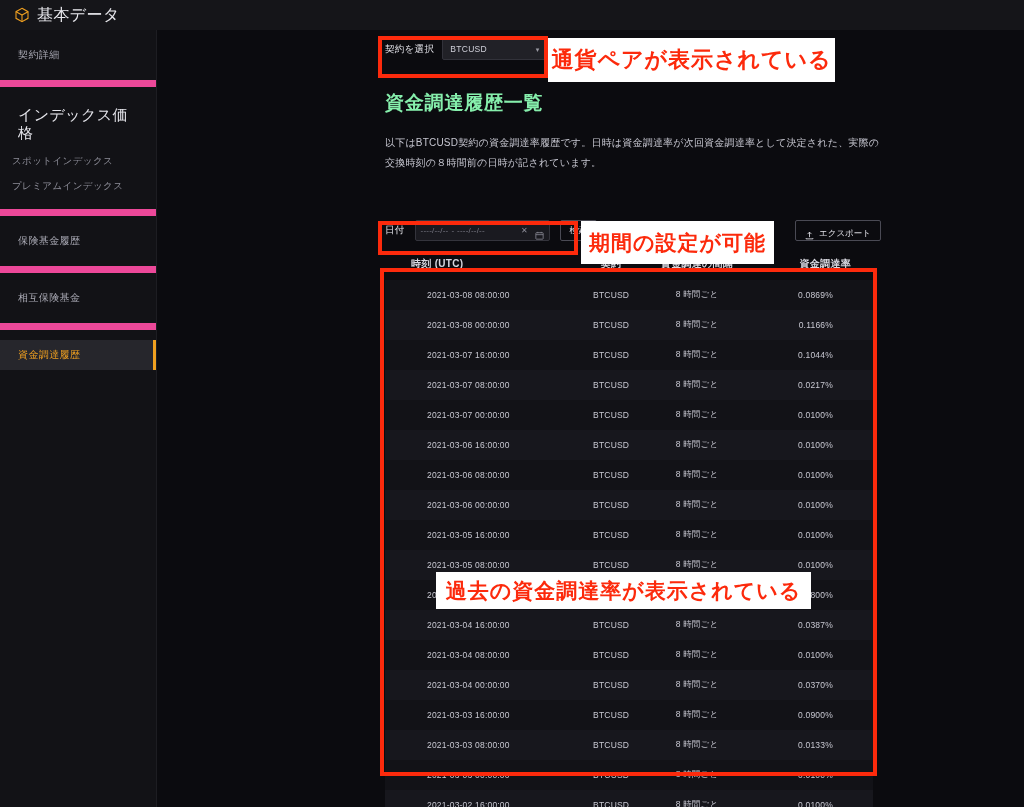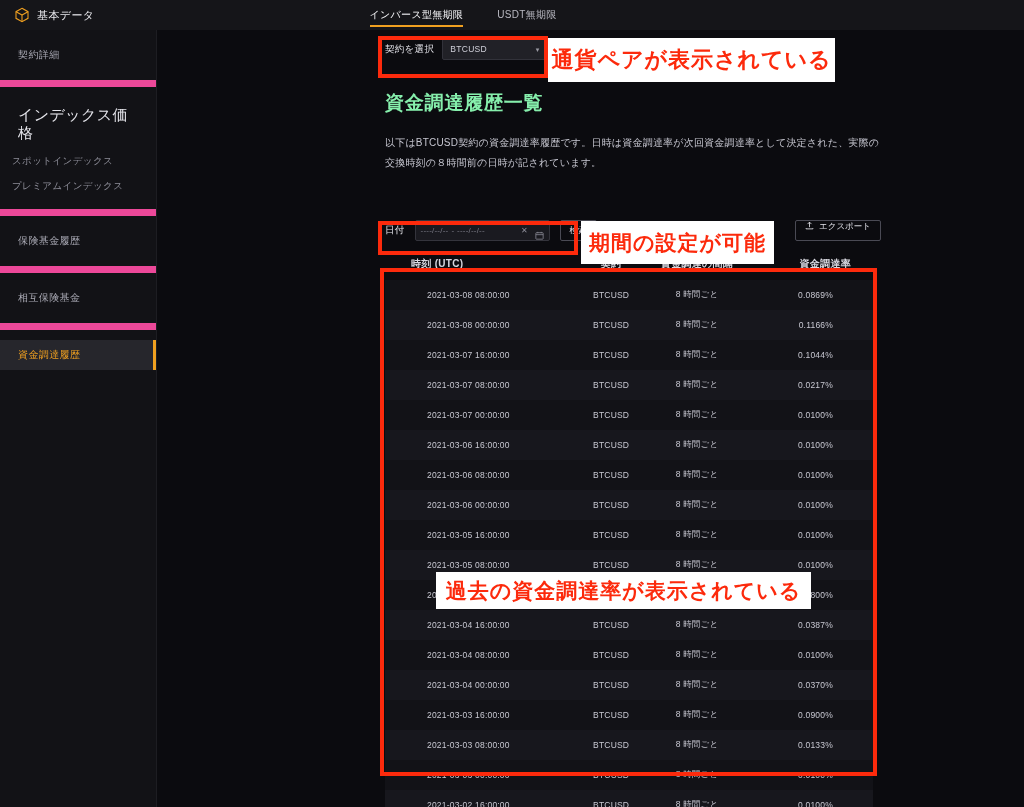--- a/index.html
+++ b/index.html
@@ -12,21 +12,21 @@
   #app { position: relative; width: 1024px; height: 807px; background: #0b0b0f; }
 
   
   .topbar {
     position: absolute; top: 0; left: 0; width: 1024px; height: 30px;
     background: #151519;
     display: flex; align-items: center;
   }
   .brand { display: flex; align-items: center; gap: 7px; padding-left: 14px; }
   .brand-icon { width: 16px; height: 16px; display: block; }
-  .brand-text { color: #e9e9ee; font-size: 11px; letter-spacing: .4px; }
+  .brand-text { color: #e9e9ee; font-size: 16px; letter-spacing: .4px; }
   .tabs { display: flex; gap: 34px; margin-left: 275px; align-items: center; height: 30px; }
   .tab {
     position: relative; color: #b9b9c2; font-size: 10px; height: 30px;
     display: flex; align-items: center; cursor: pointer; letter-spacing: .3px;
   }
   .tab.active { color: #f4f4f7; }
   .tab.active::after {
     content: ""; position: absolute; left: 0; right: 0; bottom: 3px;
     height: 2px; background: #f0a020;
   }
@@ -87,21 +87,21 @@
   .date-cal { width: 9px; height: 9px; margin-left: 4px; cursor: pointer; display:block; }
   .search-btn {
     height: 21px; padding: 0 9px; background: transparent; border: 1px solid #4a4a54;
     border-radius: 2px; color: #e2e2e9; font-size: 8.5px; cursor: pointer;
     display: flex; align-items: center; font-family: inherit;
   }
   .export-btn {
     position: absolute; left: 638px; top: 190px; height: 21px; padding: 0 9px;
     background: transparent; border: 1px solid #4a4a54; border-radius: 2px;
     color: #e2e2e9; font-size: 8.5px; cursor: pointer;
-    display: flex; align-items: flex-start; gap: 5px; font-family: inherit;
+    display: flex; align-items: flex-end; gap: 5px; font-family: inherit;
   }
   .upload-icon { width: 9px; height: 9px; display: block; }
 
   
   .table-wrap { position: absolute; left: 228px; top: 222px; width: 488px; }
   table { width: 100%; border-collapse: collapse; }
   thead th {
     color: #d8d8e0; font-size: 10px; font-weight: bold; padding: 5px 0 9px 0;
     letter-spacing: .3px; text-align: center;
   }
@@ -133,28 +133,20 @@
     <div class="brand">
       <span class="brand-icon">
         <svg viewBox="0 0 24 24" width="16" height="16" fill="none" stroke="#f0a020" stroke-width="1.6">
           <path d="M12 2 L21 7 L21 17 L12 22 L3 17 L3 7 Z"></path>
           <path d="M12 12 L12 22"></path>
             <path d="M12 12 L3 7"></path>
             <path d="M12 12 L21 7"></path>
         </svg>
       </span>
       <span class="brand-text">基本データ</span>
-    </div>
-    <div class="tabs">
-      <div class="tab active">
-        <span>インバース型無期限</span>
-      </div>
-      <div class="tab">
-        <span>USDT無期限</span>
-      </div>
     </div>
   </div>
 
   <nav class="sidebar">
     <div class="nav-group">
       <div class="nav-item">
         <span>契約詳細</span>
       </div>
     </div>
     <div class="nav-group">

